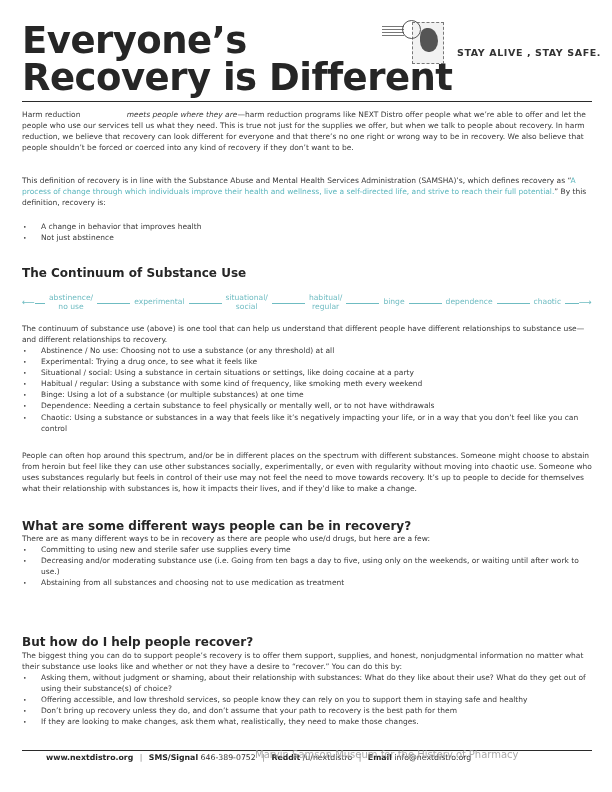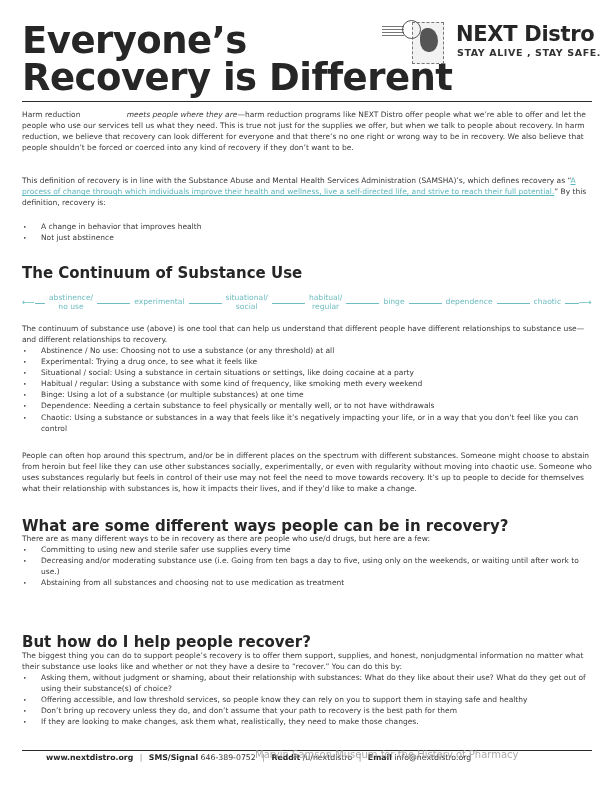--- a/index.html
+++ b/index.html
@@ -41,27 +41,27 @@
   .tagline {
     position: absolute; left: 85px; top: 27px;
     font-weight: bold; font-size: 9.5px; letter-spacing: 0.6px; color: #333;
     white-space: nowrap;
   }
 
   .rule { position: absolute; left: 22px; width: 570px; height: 0; border-top: 1.3px solid #2a2a2a; }
 
   .txt { position: absolute; left: 22px; width: 570px; font-size: 7.5px; line-height: 11.1px; color: #3a3a3a; margin: 0; }
   .txt em { font-style: italic; padding-left: 44px; }
-  .link { color: #5bb6bd; text-decoration: underline; }
+  .link { color: #5bb6bd; }
 
   ul.bl { position: absolute; left: 22px; width: 570px; margin: 0; padding: 0; list-style: none; font-size: 7.5px; line-height: 11.1px; color: #3a3a3a; }
   ul.bl li { position: relative; padding-left: 19px; }
   ul.bl li::before { content: "•"; position: absolute; left: 1px; top: 0; font-size: 6px; }
 
-  .h2 { position: absolute; left: 22px; font-weight: bold; font-size: 15px; line-height: 14px; color: #262626; margin: 0; white-space: nowrap; }
+  .h2 { position: absolute; left: 22px; font-weight: bold; font-size: 12px; line-height: 14px; color: #262626; margin: 0; white-space: nowrap; }
 
   .continuum {
     position: absolute; left: 22px; top: 290px; width: 570px; height: 24px;
     display: flex; align-items: center; color: #6fbcc2; font-size: 7.6px;
   }
   .continuum .stage { text-align: center; line-height: 9.5px; white-space: nowrap; padding: 0 4px; }
   .continuum .dash { height: 0; border-top: 1px solid #6fbcc2; flex: 1; margin-top: 2px; }
   .continuum .arrow { font-size: 9px; line-height: 10px; color: #6fbcc2; }
 
   .footer { position: absolute; left: 46px; top: 753px; font-size: 7.8px; color: #333; white-space: nowrap; }
@@ -75,21 +75,20 @@
 <h1 class="title">
   <span>Everyone’s</span>
   <span>Recovery is Different</span>
 </h1>
 
 <div class="logo">
   <div class="stamp-lines"></div>
   <div class="stamp"></div>
   <div class="stamp-circle"></div>
   <div class="stamp-bird"></div>
-  <div class="brand">NEXT Distro</div>
   <div class="tagline">STAY ALIVE , STAY SAFE.</div>
 </div>
 
 <div class="rule" style="top:101px;"></div>
 
 <p class="txt" style="top:109px;"><span>Harm reduction </span><em>meets people where they are</em><span>—harm reduction programs like NEXT Distro offer people what we’re able to offer and let the people who use our services tell us what they need. This is true not just for the supplies we offer, but when we talk to people about recovery. In harm reduction, we believe that recovery can look different for everyone and that there’s no one right or wrong way to be in recovery. We also believe that people shouldn’t be forced or coerced into any kind of recovery if they don’t want to be.</span></p>
 
 <p class="txt" style="top:175px;"><span>This definition of recovery is in line with the Substance Abuse and Mental Health Services Administration (SAMSHA)’s, which defines recovery as “</span><a class="link">A process of change through which individuals improve their health and wellness, live a self-directed life, and strive to reach their full potential.</a><span>” By this definition, recovery is:</span></p>
 
 <ul class="bl" style="top:221px;">

